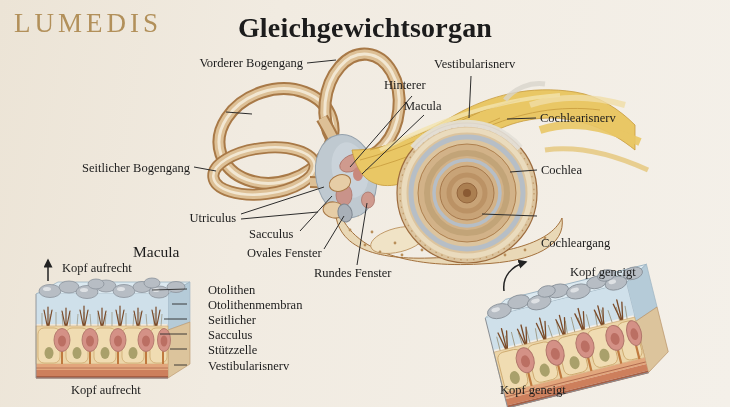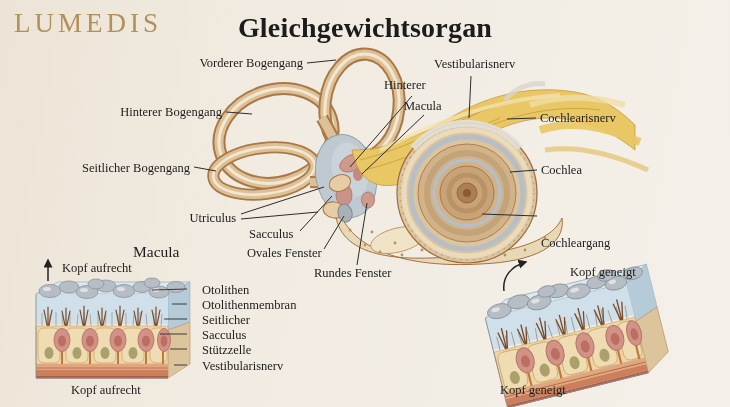--- a/index.html
+++ b/index.html
@@ -29,21 +29,21 @@
   #lbl-cochleargang{left:541px;top:209px;margin-top:27px;}
   #lbl-ampullae{right:494px;top:211px;}
   #lbl-sacculus{left:249px;top:227px;}
   #lbl-ovales{left:247px;top:246px;}
   #lbl-rundes{left:314px;top:266px;}
   
   #lbl-kopf-aufrecht-top{left:62px;top:261px;}
   #lbl-kopf-aufrecht-bottom{left:71px;top:383px;}
   #lbl-kopf-geneigt-top{left:570px;top:265px;}
   #lbl-kopf-geneigt-bottom{left:500px;top:383px;}
-  .layer-lbl{left:194px;padding-left:8px;}
+  .layer-lbl{left:200px;padding-left:8px;}
   #lbl-layer0{top:283px;} #lbl-layer1{top:298px;} #lbl-layer2{top:313px;}
   #lbl-layer3{top:328px;} #lbl-layer4{top:343px;} #lbl-layer5{top:359px;}
 </style>
 </head>
 <body>
 
 <div id="stage">
 
   <svg id="art" width="730" height="407" viewBox="0 0 730 407">
     <defs>
@@ -285,21 +285,20 @@
     </g>
   </svg>
 
   <div id="logo">
     <div class="brand">LUMEDIS</div>
   </div>
 
   <div id="page-title">Gleichgewichtsorgan</div>
 
   <div class="lbl r" id="lbl-vorderer">Vorderer Bogengang</div>
-  <div class="lbl r" id="lbl-hinterer">Hinterer Bogengang</div>
   <div class="lbl r" id="lbl-seitlicher">Seitlicher Bogengang</div>
   <div class="lbl" id="lbl-utriculus">Hinterer</div>
   <div class="lbl" id="lbl-macula-main">Macula</div>
   <div class="lbl" id="lbl-vestibularisnerv">Vestibularisnerv</div>
   <div class="lbl" id="lbl-cochlearisnerv">Cochlearisnerv</div>
   <div class="lbl" id="lbl-cochlea">Cochlea</div>
   <div class="lbl" id="lbl-cochleargang">Cochleargang</div>
   <div class="lbl r" id="lbl-ampullae">Utriculus</div>
   <div class="lbl" id="lbl-sacculus">Sacculus</div>
   <div class="lbl" id="lbl-ovales">Ovales Fenster</div>

